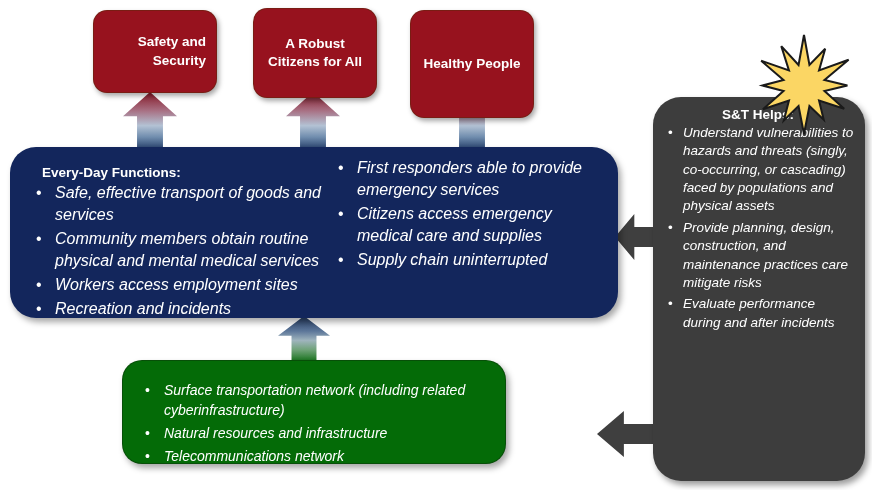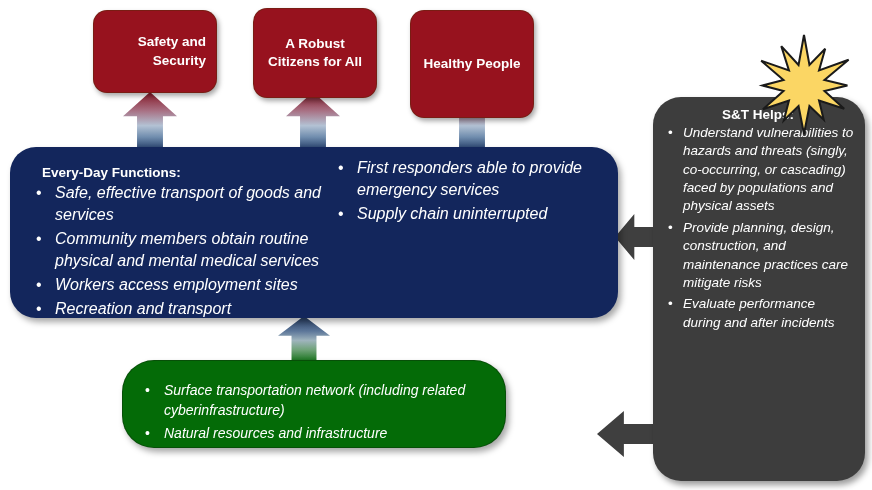--- a/index.html
+++ b/index.html
@@ -19,22 +19,22 @@
     background:#13265C;border-radius:26px;left:10px;top:147px;width:608px;height:171px;
     box-shadow:3px 4px 6px rgba(0,0,0,.35);
     display:grid;grid-template-columns:292px 1fr;column-gap:10px;
     padding:10px 14px 8px 20px;
   }
   .col-title{font-weight:bold;font-size:13.5px;margin:8px 0 2px 0;padding-left:12px;}
   ul.blist{list-style:none;margin:0;padding:0;font-style:italic;font-size:16px;line-height:1.38;}
   ul.blist li{position:relative;padding-left:25px;margin:0 0 2px 0;}
   ul.blist li::before{content:"\2022";position:absolute;left:6px;top:0;font-style:normal;}
   .infra{
-    background:#046B07;border:1px solid rgba(10,60,10,.6);border-radius:32px;
-    left:122px;top:360px;width:384px;height:88px;
+    background:#046B07;border:1px solid rgba(10,60,10,.6);border-radius:20px;
+    left:122px;top:360px;width:384px;height:104px;
     box-shadow:3px 4px 6px rgba(0,0,0,.35);
     padding:20px 14px 8px 16px;
   }
   .infra ul.blist{font-size:14px;line-height:1.42;}
   .infra ul.blist li{margin-bottom:3px;}
   .helps{
     background:#3D3D3D;border-radius:28px;
     left:653px;top:97px;width:212px;height:384px;
     box-shadow:3px 4px 6px rgba(0,0,0,.4);
     padding:8px 10px 8px 8px;
@@ -82,37 +82,39 @@
   <div class="up-arrow" style="left:286px;top:92px;"></div>
   <div class="up-arrow" style="left:445px;top:92px;"></div>
 
   <div class="box functions">
     <div>
       <p class="col-title">Every-Day Functions:</p>
       <ul class="blist">
         <li>Safe, effective transport of goods and services</li>
         <li>Community members obtain routine physical and mental medical services</li>
         <li>Workers access employment sites</li>
-        <li>Recreation and transport</li>
+        <li>Recreation and incidents</li>
       </ul>
     </div>
     <div>
       <ul class="blist">
         <li>First responders able to provide emergency services</li>
+        <li>Citizens access emergency medical care and supplies</li>
         <li>Supply chain uninterrupted</li>
       </ul>
     </div>
   </div>
 
   <div class="green-arrow"></div>
 
   <div class="box infra">
     <ul class="blist">
       <li>Surface transportation network (including related cyberinfrastructure)</li>
       <li>Natural resources and infrastructure</li>
+      <li>Telecommunications network</li>
     </ul>
   </div>
 
   <div class="left-arrow" id="leftArrowTop"></div>
   <div class="left-arrow" id="leftArrowBottom"></div>
 
   <div class="box helps">
     <p class="helps-title">S&amp;T Helps:</p>
     <ul class="blist">
       <li>Understand vulnerabilities to hazards and threats (singly, co-occurring, or cascading) faced by populations and physical assets</li>

